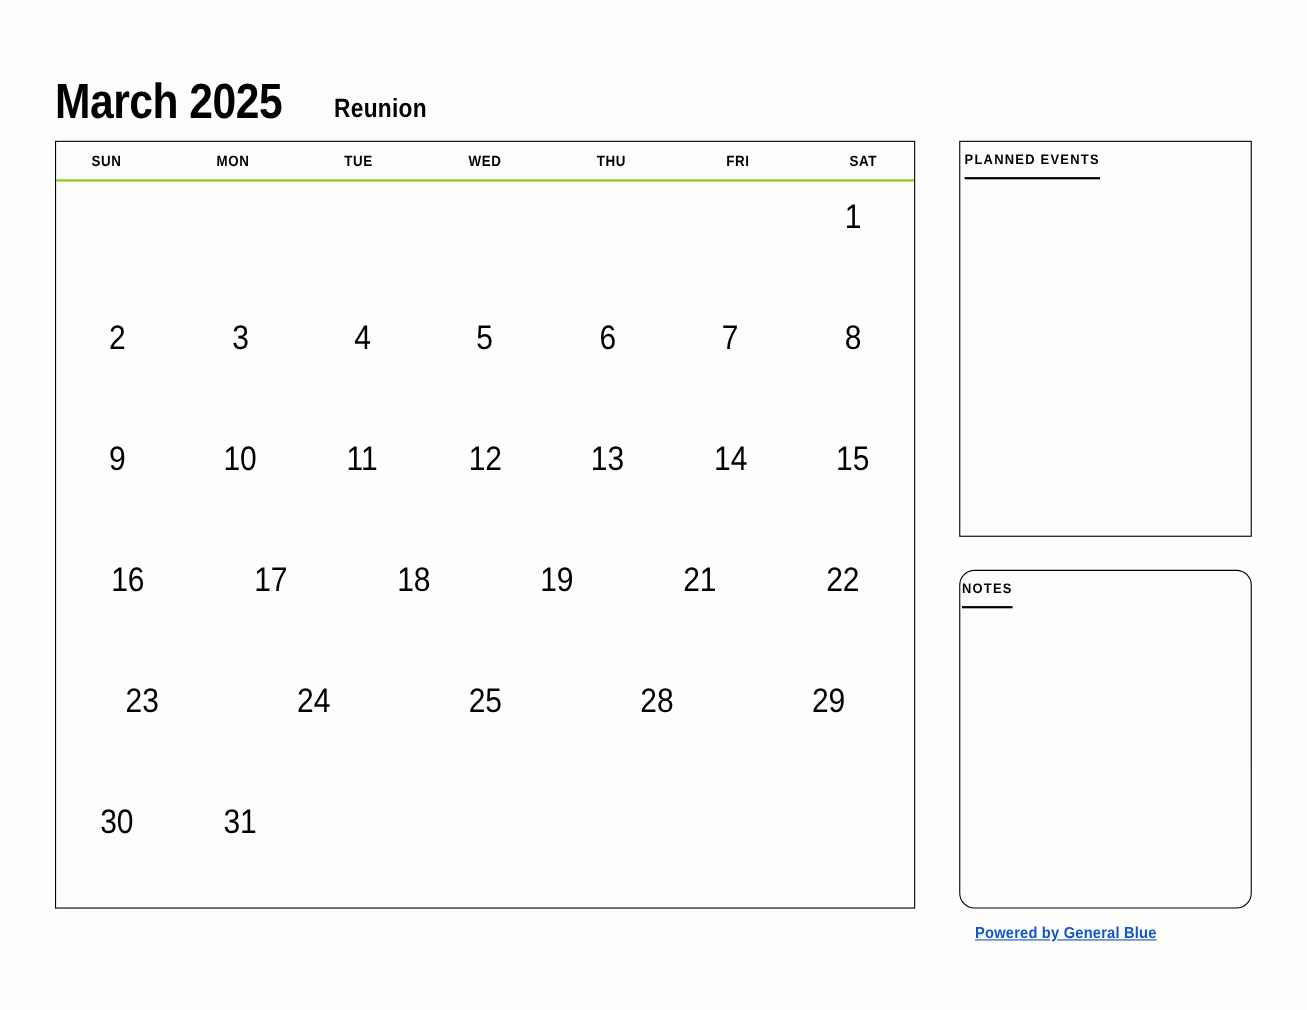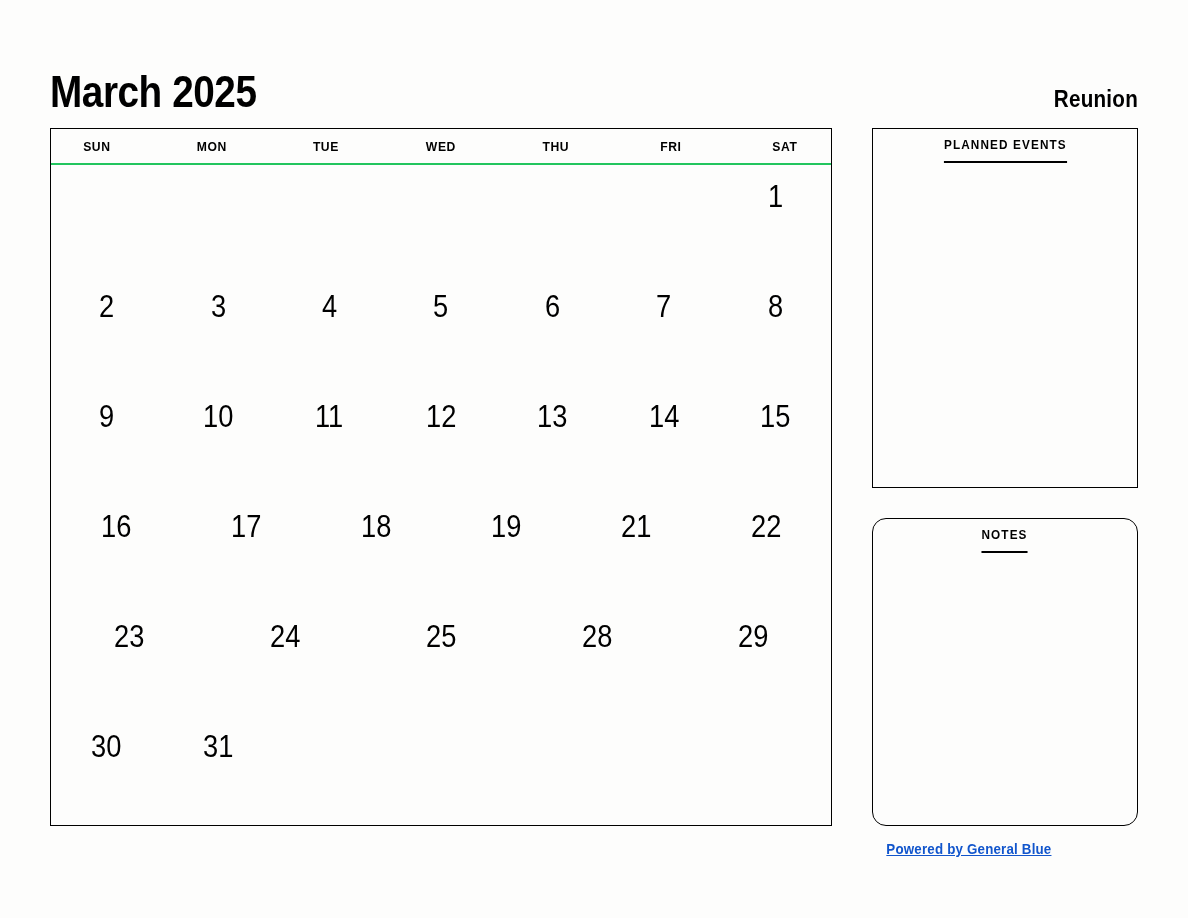--- a/index.html
+++ b/index.html
@@ -25,21 +25,20 @@
 
   
   .header {
     position: absolute;
     left: 50px;
     top: 52px;
     width: 1088px;
     height: 62px;
     display: flex;
     align-items: flex-end;
-    justify-content: space-between;
   }
   .month-title {
     font-size: 45px;
     font-weight: bold;
     line-height: 1;
     letter-spacing: -0.5px;
     transform: scaleX(0.86);
     transform-origin: left bottom;
     white-space: nowrap;
   }
@@ -63,21 +62,21 @@
     height: 698px;
     border: 1px solid #000;
     box-sizing: border-box;
     background: #fdfdfc;
     display: flex;
     flex-direction: column;
   }
   .weekday-row {
     display: flex;
     height: 34px;
-    border-bottom: 2px solid #22c55e;
+    border-bottom: 2px solid #84cc16;
     flex: 0 0 auto;
     gap: 23px;
   }
   .weekday-cell {
     flex: 1 1 0;
     display: flex;
     align-items: center;
     justify-content: center;
     font-size: 13.5px;
     font-weight: bold;
@@ -116,22 +115,21 @@
 
   
   .side-panel {
     position: absolute;
     left: 872px;
     width: 266px;
     border: 1px solid #000;
     box-sizing: border-box;
     background: #fdfdfc;
     display: flex;
-    flex-direction: column;
-    align-items: center;
+    flex-direction: row;
   }
   .panel-events {
     top: 128px;
     height: 360px;
   }
   .panel-notes {
     top: 518px;
     height: 308px;
     border-radius: 14px;
   }

